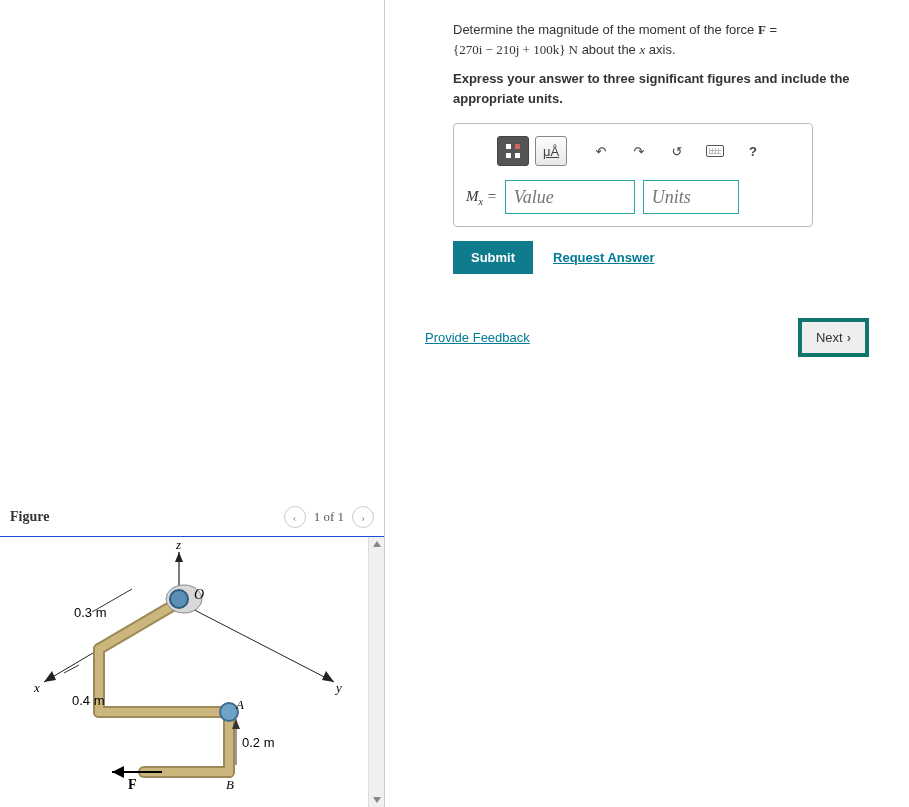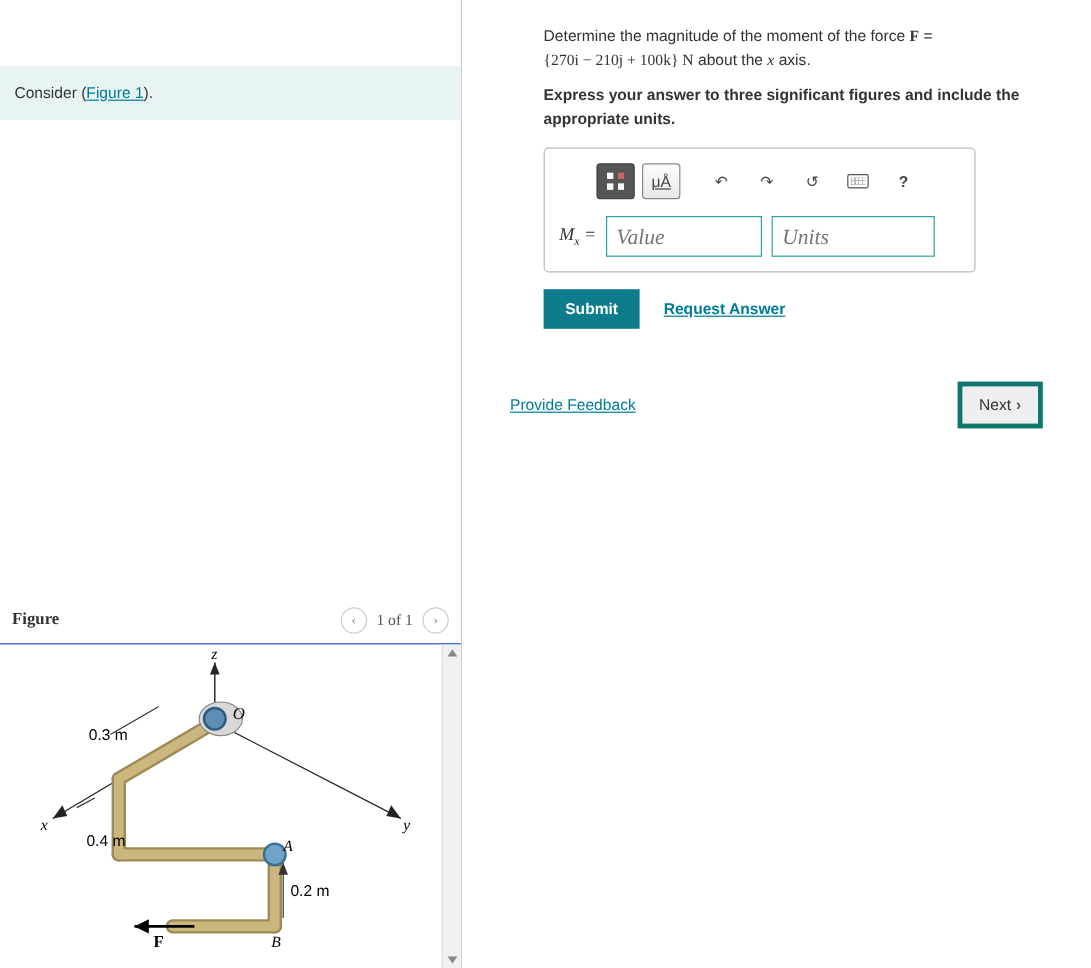--- a/index.html
+++ b/index.html
@@ -30,40 +30,37 @@
 .answer-box { border: 1px solid #bbb; border-radius: 4px; padding: 12px; width: 360px; }
 .toolbar { display: flex; justify-content: center; gap: 6px; margin-bottom: 14px; align-items:center; }
 .tool-btn { min-width: 32px; height: 30px; border: 1px solid #888; border-radius: 3px; background: linear-gradient(#fdfdfd,#e8e8e8); display: flex; align-items: center; justify-content: center; font-size: 13px; color: #444; }
 .tool-btn.dark { background: #555; color: #fff; border-color:#444; }
 .tool-sep { width:6px; }
 .input-row { display: flex; align-items: center; gap: 8px; justify-content: flex-start; }
 .var-label { font-style: italic; font-family: Georgia, serif; font-size: 15px; }
 .var-label sub { font-size: 10px; font-style: italic; }
 .val-input, .unit-input { height: 34px; border: 1px solid #2aa3a3; padding: 0 8px; font-family: Liberation Serif, serif; font-size: 18px; font-style: italic; color: #0c4a6e; }
 .val-input { width: 130px; }
-.unit-input { width: 136px; }
+.unit-input { width: 96px; }
 .action-row { margin-top: 14px; display: flex; align-items: center; gap: 20px; }
 .submit-btn { background: #0e7c8c; color: #fff; border: none; padding: 9px 18px; font-size: 13px; font-weight: bold; cursor: pointer; }
 .feedback-row { padding: 24px 40px; display: flex; align-items: center; }
 .next-btn { margin-left: auto; background: #eee; border: 4px solid #0f766e; padding: 8px 14px; font-size: 13px; color: #333; display: flex; align-items: center; gap: 4px; }
 .next-arrow { font-weight: bold; color: #555; }
 .template-icon { width:14px; height:14px; position:relative; }
 .template-icon span { position:absolute; background:#fff; border:1px solid #fff; }
 .kbd-icon { width:18px; height:12px; border:1.5px solid #555; border-radius:2px; position:relative; }
 .kbd-icon::before { content:''; position:absolute; left:2px; right:2px; top:2px; bottom:2px; background: repeating-linear-gradient(90deg,#555 0 1px, transparent 1px 3px), repeating-linear-gradient(0deg,#555 0 1px, transparent 1px 3px); opacity:0.4; }
 </style>
 </head>
 <body>
 
 <div class="container">
 
   <div class="left-pane">
-    <div class="intro-block">
-      <span>Consider (</span><a class="link">Figure 1</a><span>).</span>
-    </div>
 
     <div style="flex:1"></div>
 
     <div class="figure-header">
       <span class="figure-title">Figure</span>
       <div class="figure-nav">
         <div class="nav-btn">‹</div>
         <span>1 of 1</span>
         <div class="nav-btn">›</div>
       </div>

